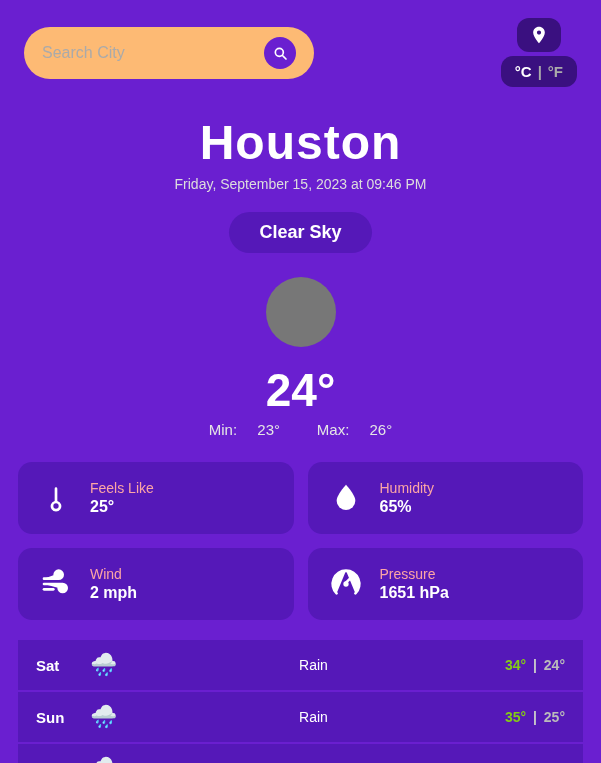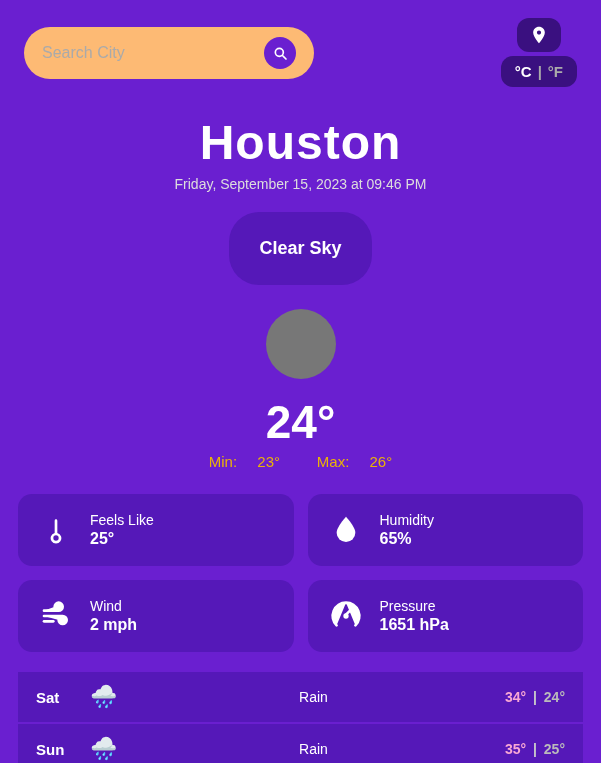--- a/index.html
+++ b/index.html
@@ -96,21 +96,21 @@
       font-size: 14px;
       color: #ddd;
       margin-top: 6px;
     }
 
     
     .condition-pill {
       display: inline-block;
       background: #5518b8;
       border-radius: 30px;
-      padding: 26px 30px;
+      padding: 10px 30px;
       font-size: 18px;
       font-weight: 600;
       margin-top: 20px;
     }
 
     
     .weather-icon-wrap {
       display: flex;
       justify-content: center;
       margin-top: 24px;
@@ -126,21 +126,21 @@
     .temperature-section {
       text-align: center;
       margin-top: 16px;
     }
     .temp-main {
       font-size: 46px;
       font-weight: 700;
     }
     .temp-range {
       font-size: 15px;
-      color: #eab308;
+      color: #e5e5e5;
       margin-top: 4px;
     }
     .temp-range span { margin: 0 8px; }
 
     
     .detail-cards {
       display: grid;
       grid-template-columns: 1fr 1fr;
       gap: 14px;
       padding: 24px 18px 14px 18px;
@@ -156,21 +156,21 @@
     .detail-card-icon {
       width: 40px;
       height: 40px;
       display: flex;
       align-items: center;
       justify-content: center;
       flex-shrink: 0;
     }
     .detail-card-icon svg { width: 32px; height: 32px; fill: #fff; }
     .detail-card-text { display: flex; flex-direction: column; }
-    .detail-card-label { font-size: 14px; color: #ffffff; font-weight: 500; }
+    .detail-card-label { font-size: 14px; color: #fca5a5; font-weight: 500; }
     .detail-card-value { font-size: 16px; font-weight: 700; margin-top: 2px; }
 
     
     .forecast-section {
       padding: 6px 18px 10px 18px;
     }
     .forecast-row {
       display: flex;
       align-items: center;
       justify-content: space-between;
@@ -193,21 +193,21 @@
       font-size: 14px;
       color: #ffffff;
       flex: 1;
       text-align: center;
     }
     .forecast-temps {
       font-size: 14px;
       font-weight: 600;
       text-align: right;
     }
-    .forecast-temps .hi { color: #f9a8d4; }
+    .forecast-temps .hi { color: #84cc16; }
     .forecast-temps .sep { color: #ccc; margin: 0 3px; }
     .forecast-temps .lo { color: #bbb; }
   </style>
 </head>
 <body>
 
 <div class="header">
   <div class="search-bar">
     <input type="text" placeholder="Search City" style="">
     <button class="search-icon-btn">

